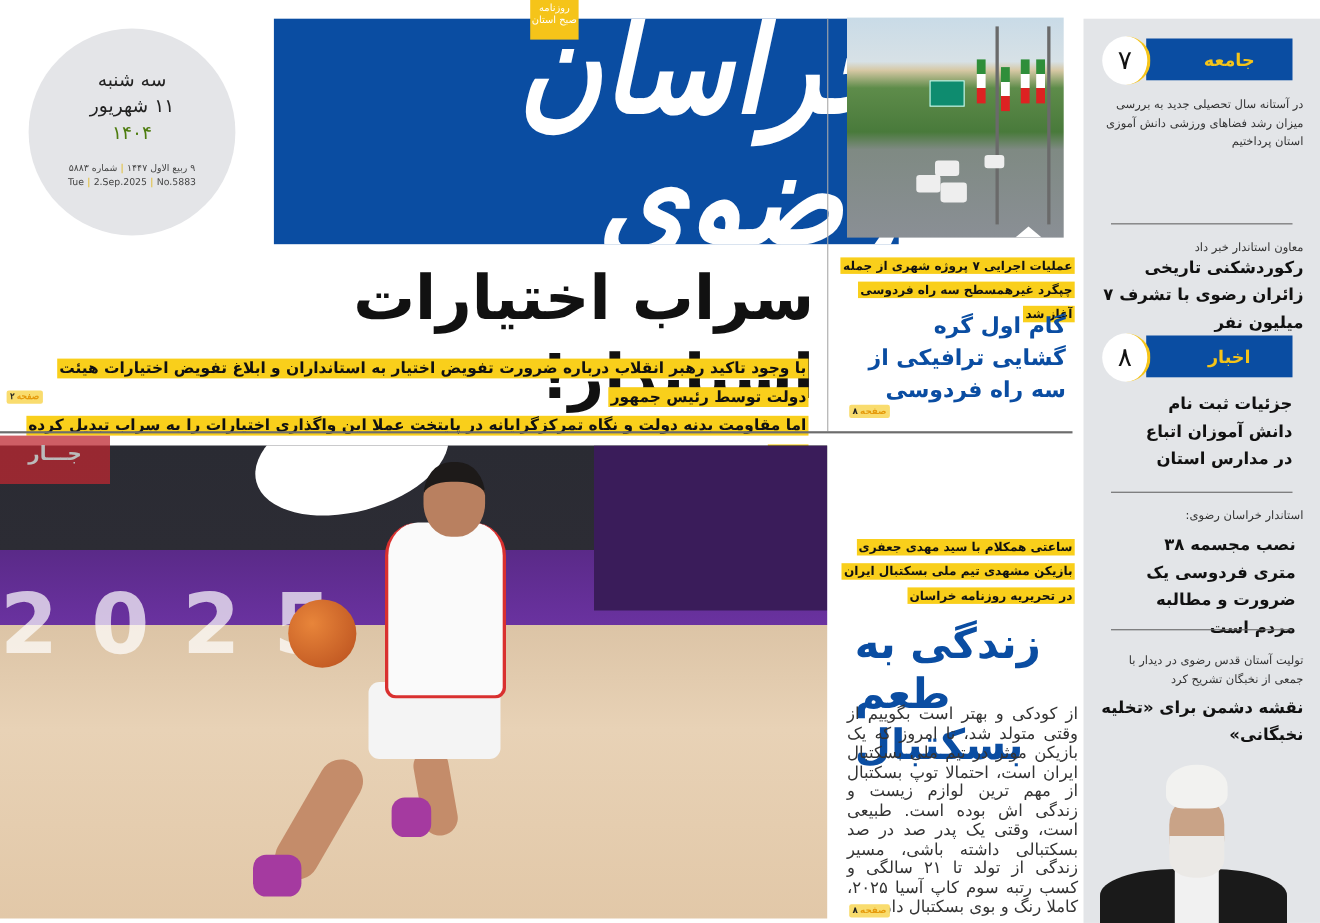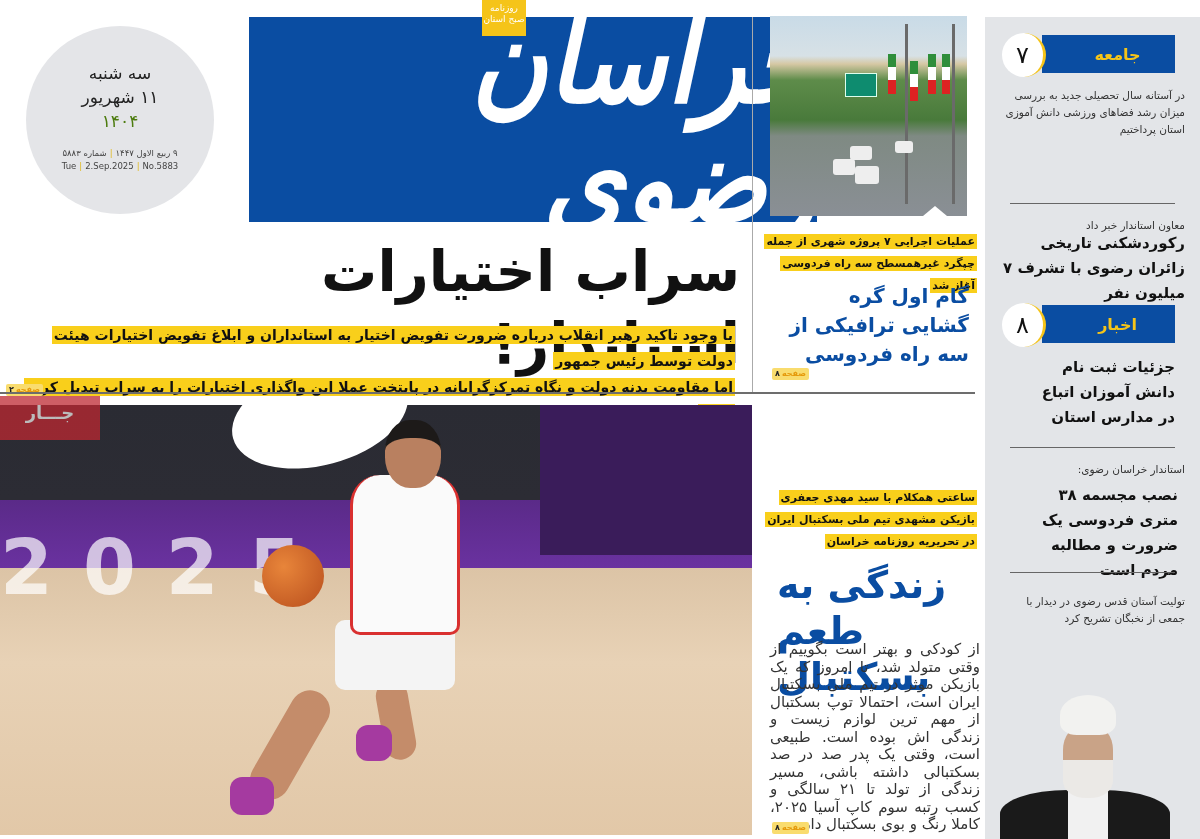--- a/index.html
+++ b/index.html
@@ -43,21 +43,21 @@
   .main-lead { position: absolute; right: 465px; top: 322px; width: 720px; text-align: right; }
   .main-lead span {
     background: #f9cf1b; font-size: 14px; font-weight: bold; line-height: 26px; color: #111;
     padding: 1px 2px; box-decoration-break: clone; -webkit-box-decoration-break: clone;
   }
   .page-ref {
     display: inline-block; background: #f9dc6e; color: #e59a0c; font-size: 8px; font-weight: bold;
     padding: 1px 3px; line-height: 10px; border-radius: 2px;
   }
   .page-ref .num { color: #222; margin-right: 2px; }
-  .page-ref-main { position: absolute; left: 6px; top: 384px; }
+  .page-ref-main { position: absolute; left: 6px; top: 355px; font-family: Liberation Serif, serif; }
 
   .hrule { position: absolute; left: 0; top: 392px; width: 975px; height: 2px; background: #6d6d6d; }
 
   
   .photo-street {
     position: absolute; left: 770px; top: 16px; width: 197px; height: 200px; overflow: hidden;
     background: linear-gradient(180deg, #c9dbe7 0%, #d7e1e6 20%, #d6c8a4 24%, #5e8c4a 32%, #497a3b 52%, #7f8a83 60%, #8a8f95 100%);
   }
   .photo-street .sign { position: absolute; left: 75px; top: 57px; width: 32px; height: 24px; background: #0e8c6f; border: 1px solid #dfe; }
   .photo-street .flag { position: absolute; width: 8px; height: 40px; background: linear-gradient(180deg,#2f8e3a 0 33%,#fff 33% 66%,#d22 66%); }
@@ -224,20 +224,21 @@
   <div class="section-header" style="top:288px;">
     <div class="num">۸</div>
     <div class="bar">اخبار</div>
   </div>
   <div class="sb-title" style="top:338px;width:150px;right:25px;">جزئیات ثبت نام دانش آموزان اتباع در مدارس استان</div>
   <div class="sb-rule" style="top:430px;"></div>
   <div class="sb-kicker" style="top:444px;">استاندار خراسان رضوی:</div>
   <div class="sb-title" style="top:466px;width:160px;right:22px;">نصب مجسمه ۳۸ متری فردوسی یک ضرورت و مطالبه مردم است</div>
   <div class="sb-rule" style="top:555px;"></div>
   <div class="sb-kicker" style="top:576px;">تولیت آستان قدس رضوی در دیدار با جمعی از نخبگان تشریح کرد</div>
+  <div class="sb-title" style="top:614px;">نقشه دشمن برای «تخلیه نخبگانی»</div>
 </div>
 
 <div class="portrait">
   <div class="robe"></div>
   <div class="shirt"></div>
   <div class="face"></div>
   <div class="beard"></div>
   <div class="turban"></div>
 </div>
 

